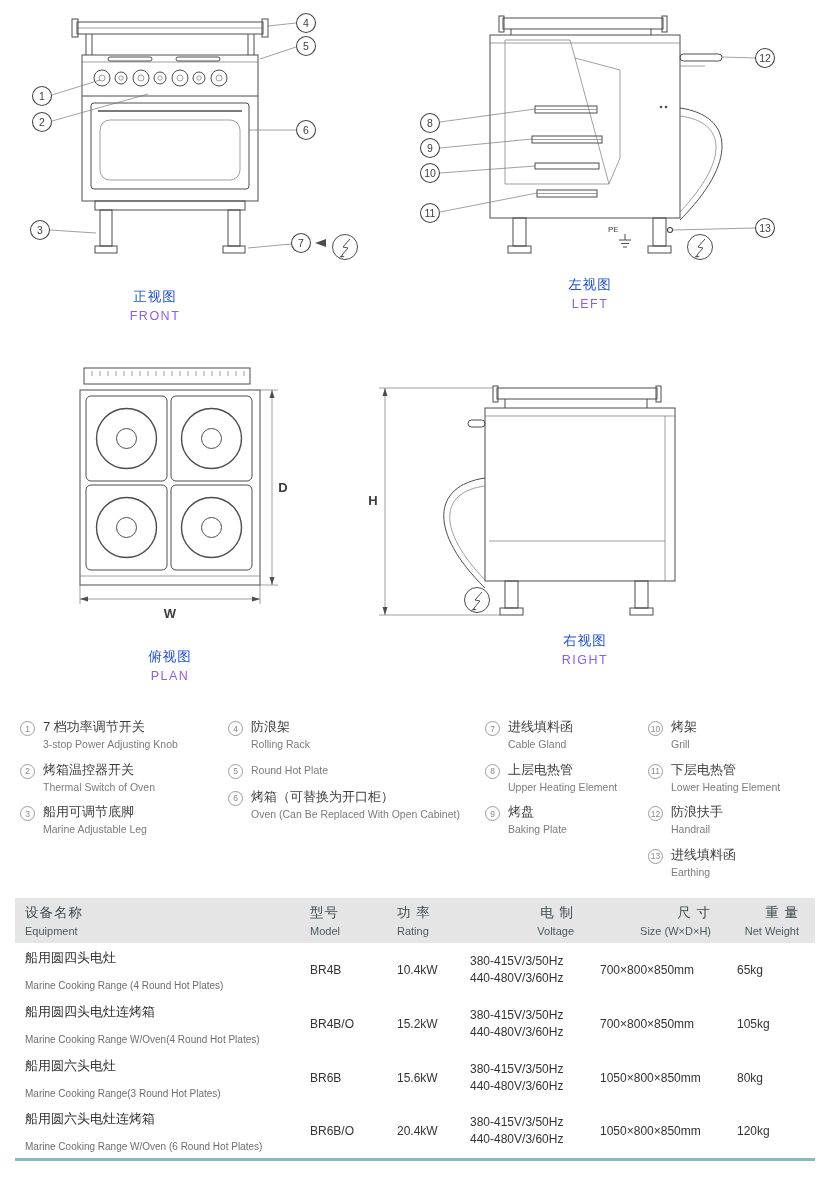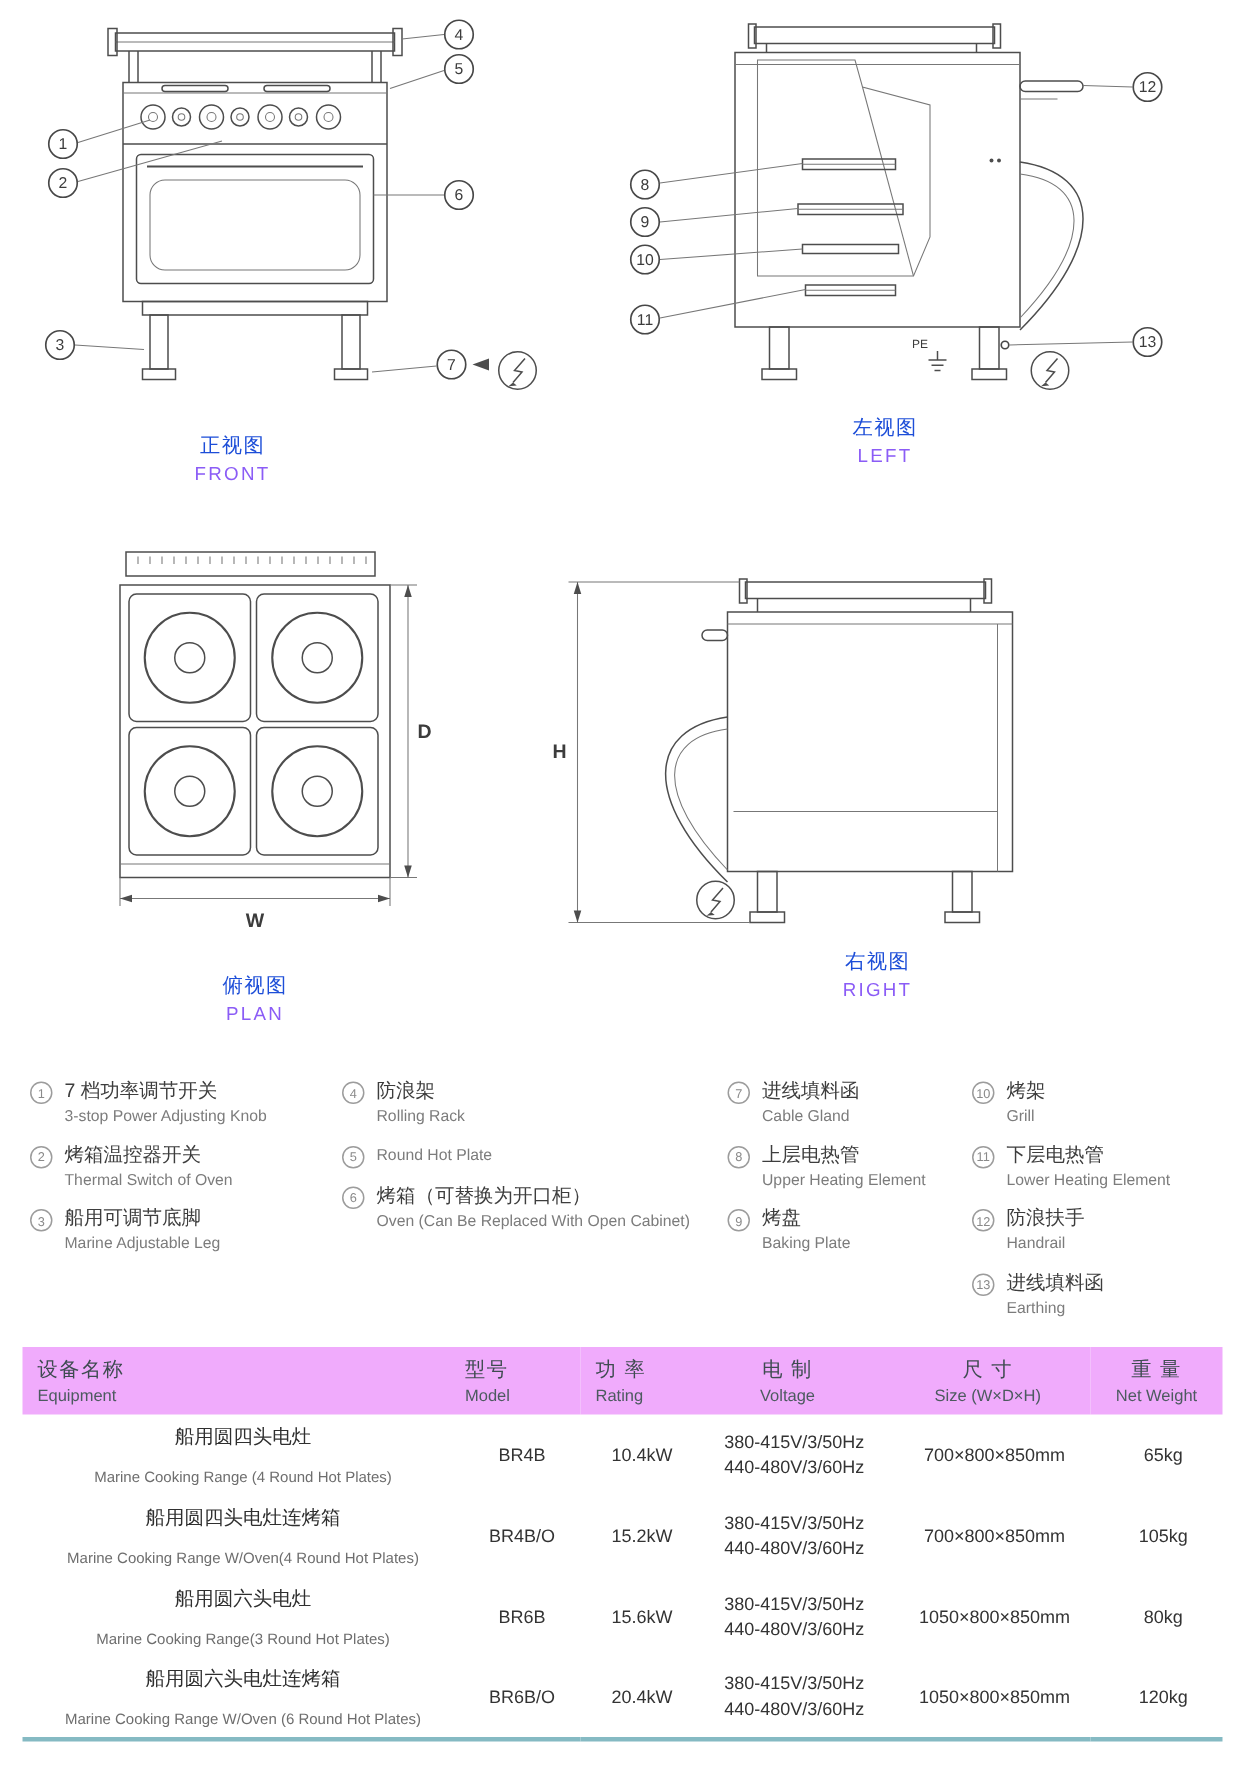--- a/index.html
+++ b/index.html
@@ -22,27 +22,27 @@
   #legend{position:absolute;left:20px;top:719px;width:798px;display:grid;
           grid-template-columns:208px 257px 163px 1fr}
   .legend-item{display:grid;grid-template-columns:18px 1fr;column-gap:5px;margin-bottom:10px}
   .lnum{width:13px;height:13px;border:1px solid #9c9c9c;border-radius:50%;color:#8a8a8a;
         font-size:8.5px;display:inline-flex;align-items:center;justify-content:center;margin-top:2px}
   .lcn{font-size:13px;color:#3d3d3d;line-height:1.25}
   .len{grid-column:2;font-size:10.5px;color:#7c7c7c;line-height:1.3;margin-top:2px}
   
   #spec{position:absolute;left:15px;top:898px;width:800px;border-collapse:collapse;
         border-bottom:3px solid #85bac3}
-  #spec th{background:#f0abfc;vertical-align:middle;padding:6px 16px;font-weight:normal}
+  #spec th{background:#e5e5e5;vertical-align:middle;padding:6px 16px;font-weight:normal}
   #spec th .th-cn{font-size:13.5px;color:#3e4b50;letter-spacing:1px}
   #spec th .th-en{font-size:11px;color:#4c5a5f;margin-top:3px}
-  #spec th.c .th-cn,#spec th.c .th-en{text-align:center}
+  #spec th.c .th-cn,#spec th.c .th-en{text-align:right}
   #spec th.l{text-align:left;padding-left:10px}
   #spec tbody tr{height:54px}
-  #spec td{vertical-align:middle;text-align:center;padding-left:10px;font-size:12px;color:#333}
+  #spec td{vertical-align:middle;text-align:left;padding-left:10px;font-size:12px;color:#333}
   .td-cn{font-size:13px;color:#2f2f2f}
   .td-en{font-size:10px;color:#6e6e6e;margin-top:13px}
   .v2{font-size:12px;color:#333;line-height:1.45}
 </style>
 </head>
 <body>
 
 <div id="page">
 
   <div class="abs" style="left:20px;top:8px">

